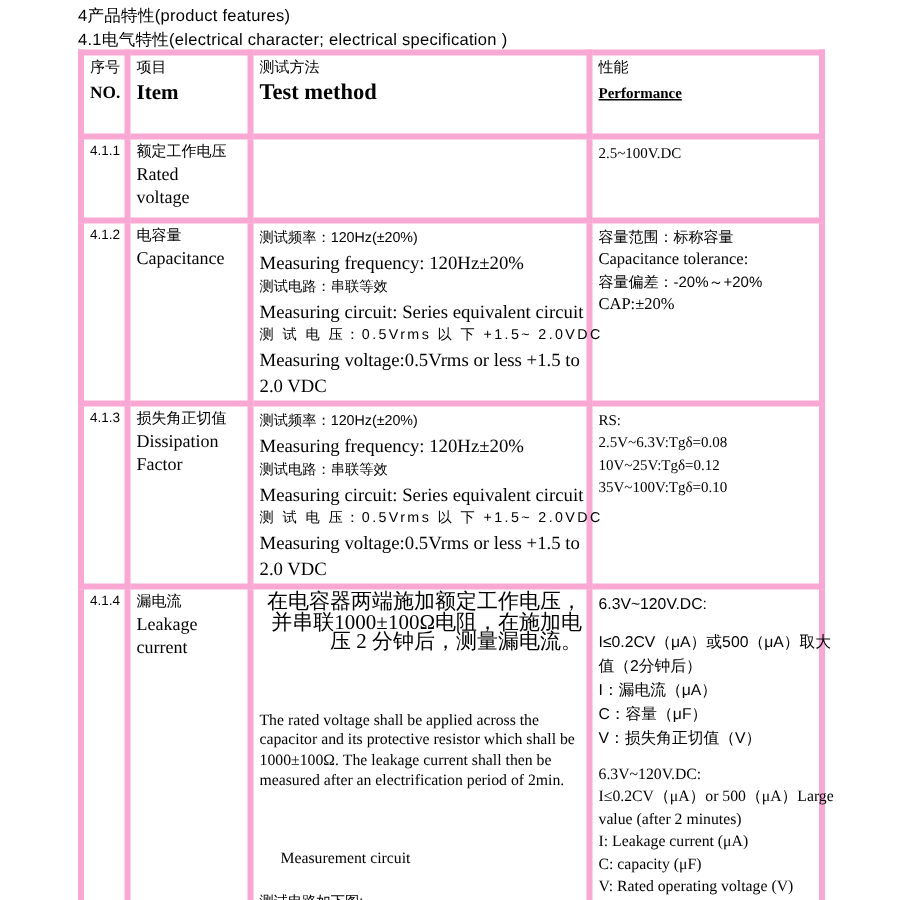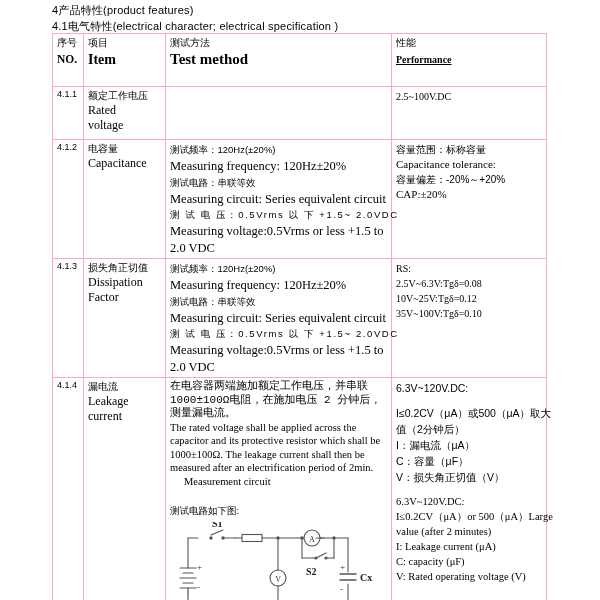--- a/index.html
+++ b/index.html
@@ -34,21 +34,21 @@
     left: 52px;
     top: 33px;
     width: 494px;
   }
   table.spec {
     border-collapse: collapse;
     width: 494px;
     table-layout: fixed;
   }
   table.spec td, table.spec th {
-    border: 1px solid #f9a8d4;
+    border: 4px solid #f9a8d4;
     vertical-align: top;
     padding: 2px 3px 2px 4px;
     font-weight: normal;
     text-align: left;
   }
   col.c-no   { width: 31px; }
   col.c-item { width: 82px; }
   col.c-test { width: 226px; }
   col.c-perf { width: 155px; }
 
@@ -135,27 +135,29 @@
   }
   .p-sm {
     font-size: 10px;
     line-height: 15px;
     white-space: nowrap;
   }
   .gap { height: 9px; }
 
   
   .t414-cn {
-    font-size: 11px;
-    font-family: Liberation Mono, monospace;
+    font-size: 14px;
+    font-family: Liberation Serif, serif;
     line-height: 13.5px;
+    text-align: right;
   }
   .t414-en {
     font-size: 10.5px;
     line-height: 13.5px;
+    margin-top: 38px;
   }
   .t414-indent { padding-left: 14px; }
   .t414-note {
     font-size: 9.5px;
     font-family: "Liberation Sans", sans-serif;
     line-height: 14px;
     margin-top: 16px;
   }
 
   .p414-cn  { font-size: 10.5px; font-family: "Liberation Sans", sans-serif; line-height: 16px; white-space: nowrap; }

